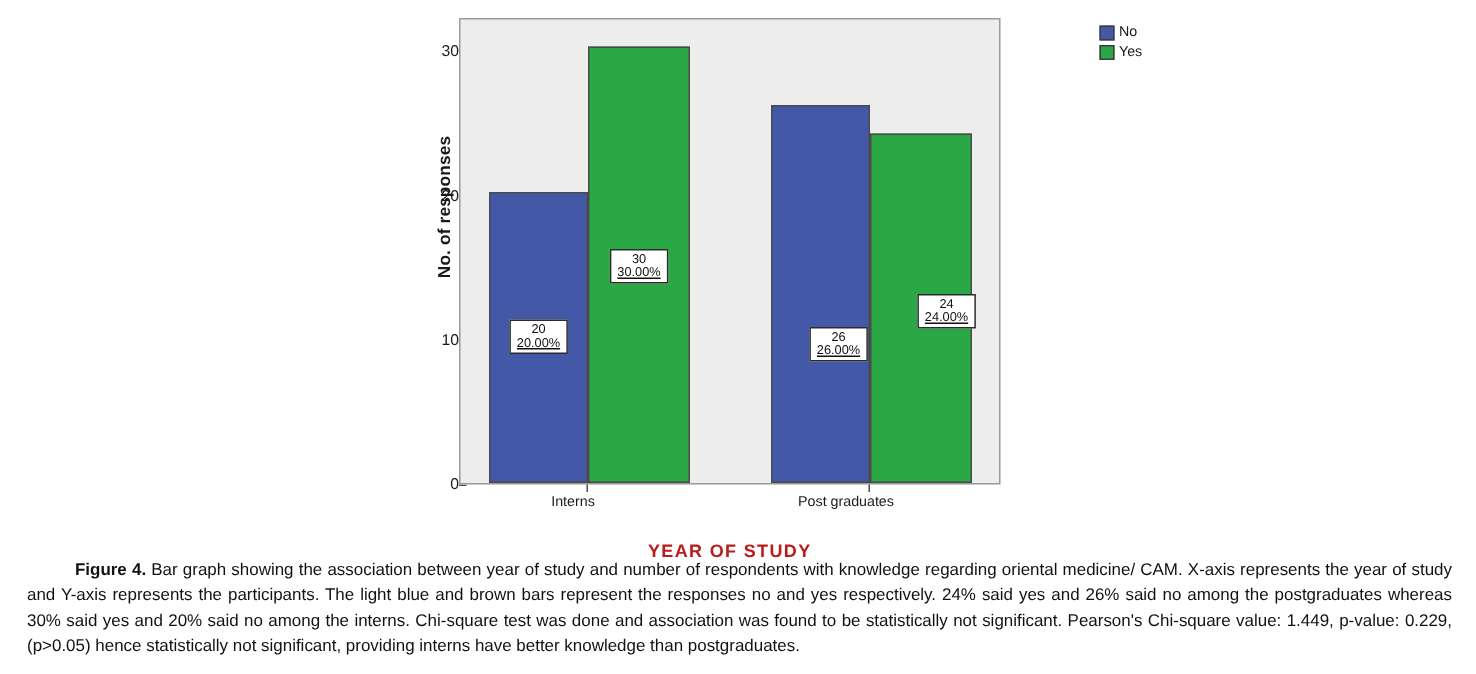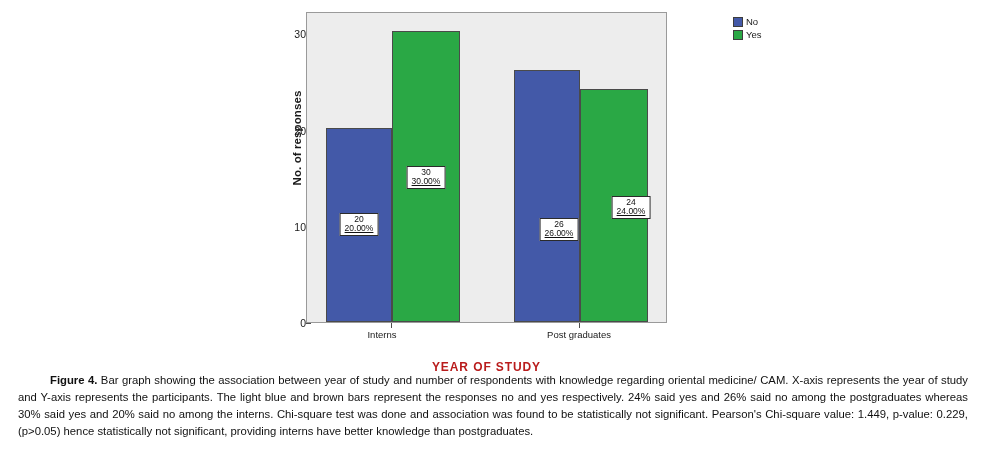--- a/index.html
+++ b/index.html
@@ -238,21 +238,21 @@
         <span class="v2">24.00%</span>
       </div>
 
     </div>
   </div>
 
   <div id="x-axis">
     <div class="x-tick-mark" style="left:85px;"></div>
     <div class="x-tick-label" style="left:76px;">Interns</div>
     <div class="x-tick-mark" style="left:273px;"></div>
-    <div class="x-tick-label" style="left:273px;">Post graduates</div>
+    <div class="x-tick-label" style="left:258px;">Post graduates</div>
   </div>
 
   <div id="x-axis-title">YEAR OF STUDY</div>
 
   <div id="legend">
     <div id="legend-items">
       <div class="legend-item">
         <span class="legend-swatch" style="background:#4359a8;"></span>
         <span class="legend-label">No</span>
       </div>

